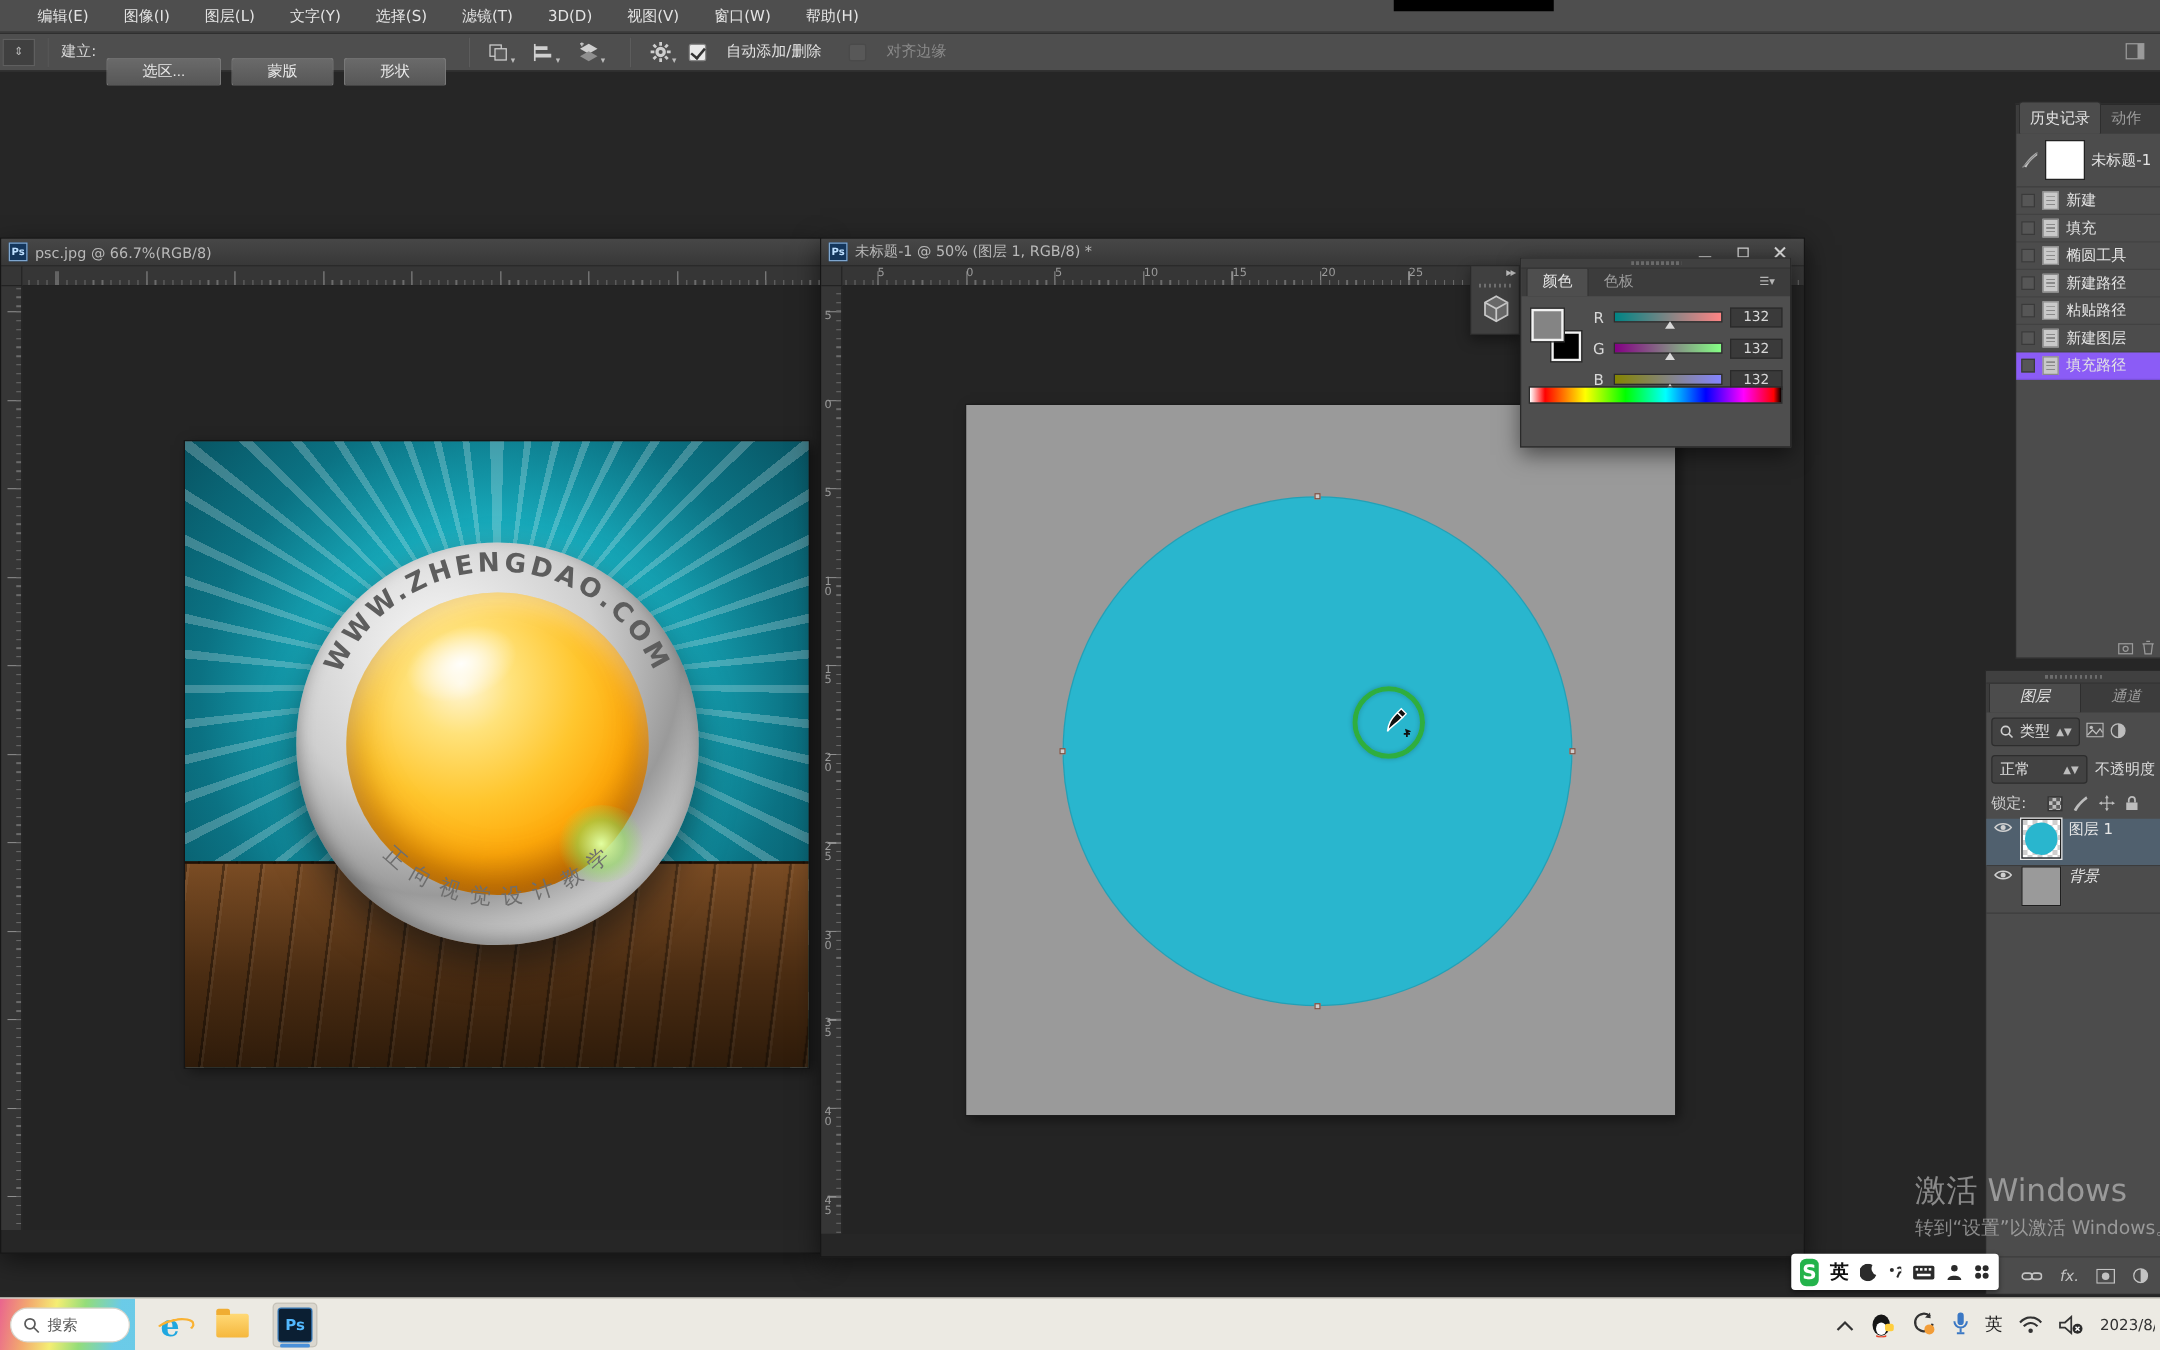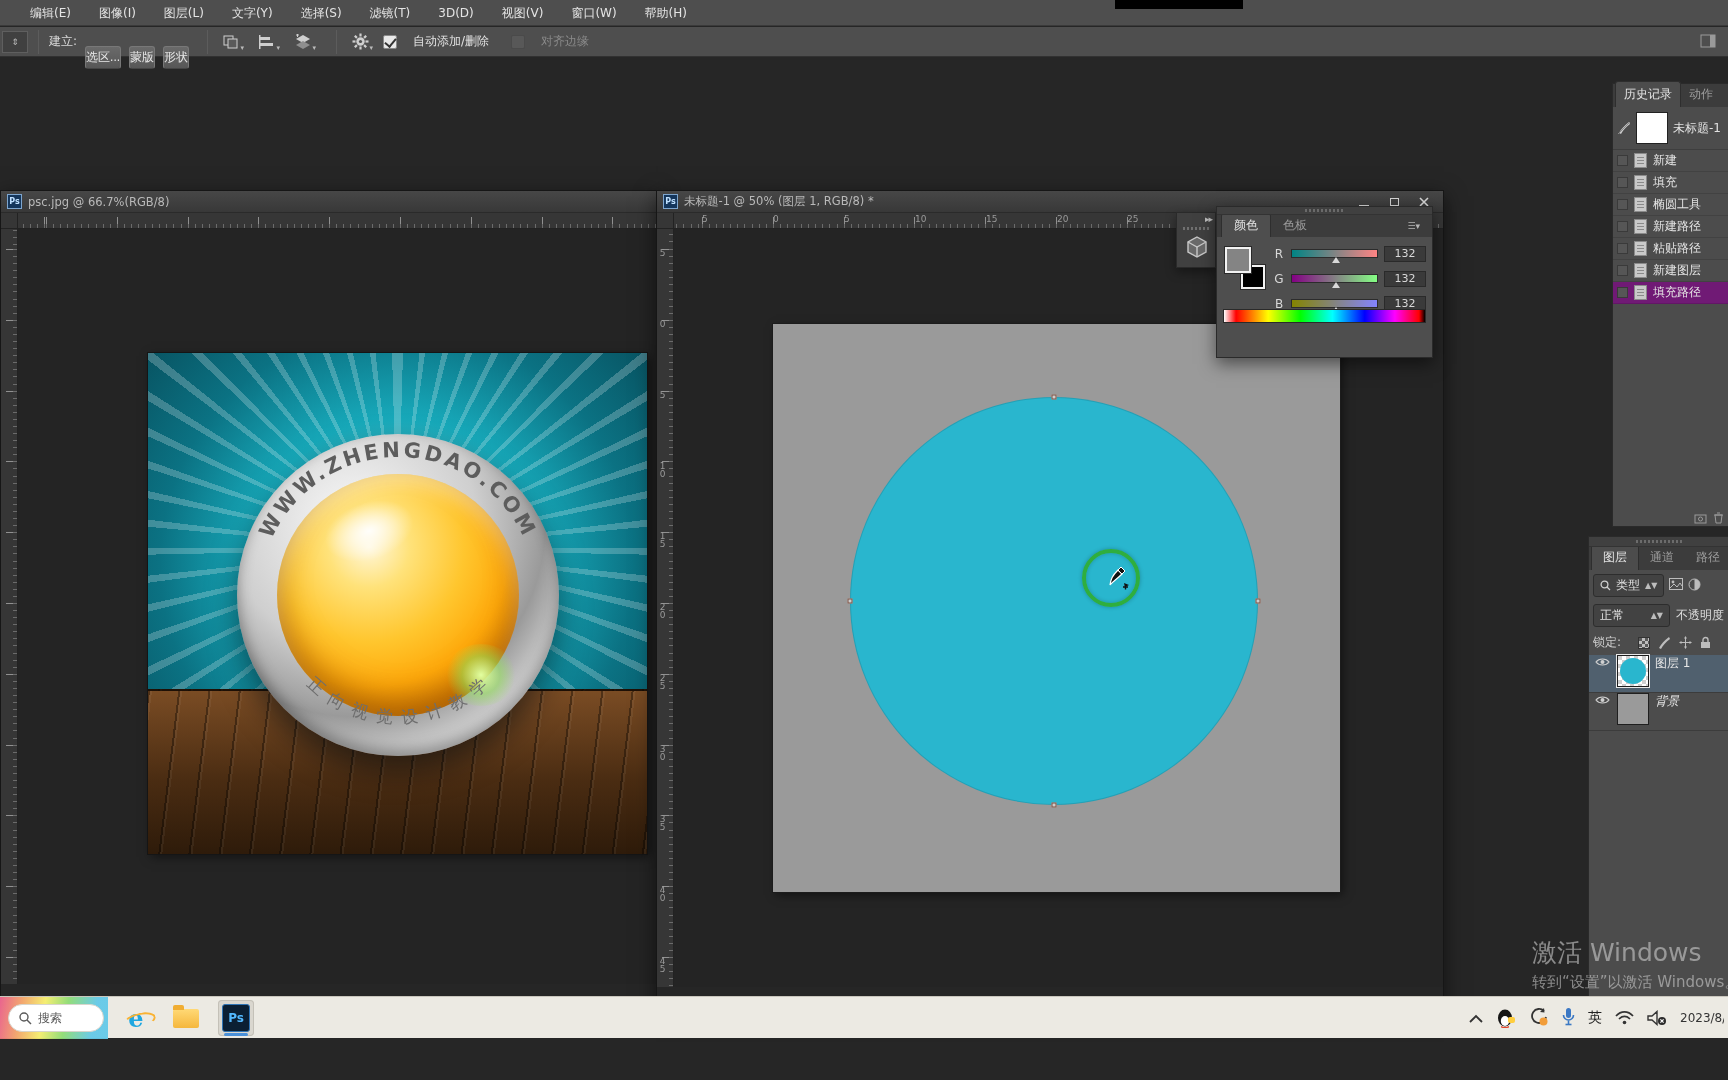--- a/index.html
+++ b/index.html
@@ -9,21 +9,21 @@
   
   .menu-bar { position:absolute; left:0; top:0; width:1728px; height:26px; background:#4e4e4e; border-bottom:1px solid #3a3a3a; display:flex; align-items:center; padding-left:16px; gap:0; z-index:30; }
   .menu-item { color:#e4e4e4; padding:0 14px; line-height:26px; cursor:default; }
   .black-strip { position:absolute; left:1115px; top:0; width:128px; height:9px; background:#000; z-index:40; }
 
   
   .options-bar { position:absolute; left:0; top:27px; width:1728px; height:30px; background:#4e4e4e; border-bottom:1px solid #313131; display:flex; align-items:center; z-index:30; }
   .tp-stub { width:26px; height:22px; margin-left:2px; background:#404040; border:1px solid #5f5f5f; display:flex; align-items:center; justify-content:center; color:#bbb; font-size:9px; }
   .opt-sep { width:1px; height:24px; background:#3c3c3c; border-right:1px solid #5c5c5c; margin:0 10px; }
   .opt-label { color:#d8d8d8; margin-right:8px; }
-  .opt-btn { background:linear-gradient(#6a6a6a,#575757); border:1px solid #787878; border-bottom-color:#444; border-radius:3px; color:#e8e8e8; padding:2px 0; margin-right:8px; font-size:12px; cursor:default;margin-top:31px; }
+  .opt-btn { background:linear-gradient(#6a6a6a,#575757); border:1px solid #787878; border-bottom-color:#444; border-radius:3px; color:#e8e8e8; padding:2px 28px; margin-right:8px; font-size:12px; cursor:default;margin-top:31px; }
   .opt-iconbtn { width:26px; height:22px; margin-right:10px; position:relative; display:flex; align-items:center; justify-content:center; color:#cfcfcf; }
   .opt-iconbtn svg { display:block; }
   .dd-caret { position:absolute; right:0; bottom:1px; font-size:7px; color:#bbb; }
   .opt-check { display:flex; align-items:center; gap:16px; margin-right:22px; }
   .checkbox { width:14px; height:14px; background:#e9e9e9; border:1px solid #888; border-radius:2px; position:relative; }
   .checkbox.checked::after { content:""; position:absolute; left:3px; top:0px; width:5px; height:9px; border:solid #333; border-width:0 2px 2px 0; transform:rotate(40deg); }
   .checkbox.disabled { background:#585858; border-color:#4a4a4a; }
   .opt-check .lbl { color:#e2e2e2; }
   .opt-check .lbl.disabled { color:#8a8a8a; }
   .opt-right-icon { position:absolute; right:10px; top:6px; width:18px; height:18px; color:#9a9a9a; }
@@ -110,33 +110,33 @@
 
   
   .history-panel { position:absolute; left:1612px; top:83px; width:116px; height:444px; background:#4c4c4c; border:1px solid #2a2a2a; border-right:none; z-index:5; }
   .hp-tabs { height:23px; background:#3c3c3c; display:flex; align-items:flex-end; padding-left:2px; }
   .hp-tab { padding:4px 8px; color:#9c9c9c; white-space:nowrap; }
   .hp-tab.active { background:#4c4c4c; color:#e4e4e4; border:1px solid #2e2e2e; border-bottom:none; border-radius:3px 3px 0 0; }
   .snapshot-row { display:flex; align-items:center; gap:5px; padding:5px 2px 5px 4px; border-bottom:1px solid #3e3e3e; }
   .snapshot-thumb { width:32px; height:32px; background:#fff; border:1px solid #222; flex:0 0 auto; }
   .snapshot-label { color:#e2e2e2; white-space:nowrap; }
   .hist-row { display:flex; align-items:center; gap:6px; height:22px; padding-left:4px; border-bottom:1px solid rgba(0,0,0,.12); }
-  .hist-row.selected { background:#701a75;text-align:right; }
+  .hist-row.selected { background:#8b5cf6;text-align:right; }
   .hist-check { width:11px; height:11px; border:1px solid #3a3a3a; background:#565656; flex:0 0 auto; }
   .hist-icon { width:13px; height:15px; background:#c9c9c9; border:1px solid #8a8a8a; position:relative; flex:0 0 auto; }
   .hist-icon::after { content:""; position:absolute; left:2px; top:3px; right:2px; height:7px; background:repeating-linear-gradient(#8a8a8a 0 1px, transparent 1px 3px); }
   .hist-label { color:#e4e4e4; white-space:nowrap; }
   .hp-footer { position:absolute; bottom:2px; right:4px; display:flex; gap:6px; color:#9a9a9a; }
 
   
   .layers-panel { position:absolute; left:1588px; top:536px; width:140px; height:500px; background:#4c4c4c; border:1px solid #2a2a2a; border-right:none; z-index:5; }
   .lp-grip { height:10px; background:#404040; border-bottom:1px solid #333; position:relative; }
   .lp-grip .grip { position:absolute; left:50%; top:3px; width:46px; height:3px; transform:translateX(-50%); background:repeating-linear-gradient(90deg,#6c6c6c 0 2px,transparent 2px 4px); }
   .lp-tabs { height:23px; background:#3c3c3c; display:flex; align-items:flex-end; padding-left:2px; }
-  .lp-tab { padding:4px 11px; color:#9c9c9c; white-space:nowrap; }
+  .lp-tab { padding:4px 24px; color:#9c9c9c; white-space:nowrap;font-style:italic; }
   .lp-tab.active { background:#4c4c4c; color:#e4e4e4; border:1px solid #2e2e2e; border-bottom:none; border-radius:3px 3px 0 0; }
   .lp-filter { display:flex; align-items:center; gap:5px; padding:4px 4px; }
   .type-box { display:flex; align-items:center; gap:5px; background:#424242; border:1px solid #2d2d2d; border-radius:3px; padding:2px 6px; color:#e0e0e0; }
   .lp-filter .mini-icon { color:#bdbdbd; }
   .lp-blend { display:flex; align-items:center; gap:6px; padding:3px 4px;justify-content:flex-end; }
   .blend-box { display:flex; align-items:center; justify-content:space-between; width:104px; background:#424242; border:1px solid #2d2d2d; border-radius:3px; padding:2px 6px; color:#e0e0e0; }
   .caret { font-size:8px; color:#bdbdbd; }
   .lp-lock { display:flex; align-items:center; gap:17px; padding:4px 4px; color:#cfcfcf; }
   .lock-icons { display:flex; gap:8px; align-items:center; }
   .layer-row { display:flex; align-items:flex-start; gap:6px; height:38px; padding:0 4px; border-bottom:1px solid #3c3c3c; }
@@ -156,21 +156,21 @@
   .watermark .l1 { font-size:25px; }
   .watermark .l2 { font-size:15px; margin-top:4px; }
 
   
   .sogou-bar { position:absolute; left:1433px; top:1003px; width:166px; height:29px; background:#fff; border-radius:3px; box-shadow:0 1px 4px rgba(0,0,0,.45); display:flex; align-items:center; gap:9px; padding:0 7px; z-index:50; }
   .sogou-logo { width:22px; height:22px; background:#24b34b; border-radius:5px; color:#fff; font-weight:bold; font-size:16px; display:flex; align-items:center; justify-content:center; }
   .sogou-lang { color:#111; font-weight:bold; font-size:15px; }
   .sg-ic { display:flex; align-items:center; justify-content:center; }
 
   
-  .taskbar { position:absolute; left:0; top:996px; width:1728px; height:42px; background:#eceae3; border-top:1px solid #c9c6bd; z-index:60; display:flex; align-items:center; }
+  .taskbar { position:absolute; left:0; top:1038px; width:1728px; height:42px; background:#eceae3; border-top:1px solid #c9c6bd; z-index:60; display:flex; align-items:center; }
   .tb-rainbow { position:absolute; left:0; top:0; width:108px; height:42px; background:linear-gradient(100deg,#e95d8a 0%,#f3a469 20%,#f5ee6d 40%,#8fdc74 60%,#64c9e8 85%); opacity:.95; }
   .tb-search { position:absolute; left:8px; top:7px; width:96px; height:28px; background:#fff; border:1px solid #d8d5cc; border-radius:14px; display:flex; align-items:center; gap:6px; padding:0 10px; color:#5a5a5a; }
   .tb-apps { position:absolute; left:118px; top:3px; display:flex; gap:14px; align-items:center; height:36px; }
   .tb-app { width:36px; height:36px; display:flex; align-items:center; justify-content:center; border-radius:4px; position:relative; }
   .tb-app.active { background:#dad7cf; box-shadow:inset 0 0 0 1px #c4c1b8; }
   .tb-app.active::after { content:""; position:absolute; bottom:0; left:6px; right:6px; height:3px; background:#4a90d9; border-radius:2px; }
   .ie-e { color:#1fa7e0; font-size:24px; font-weight:bold; font-family:"DejaVu Serif","Liberation Serif",serif; position:relative; }
   .ie-e::after { content:""; position:absolute; left:-4px; top:9px; width:28px; height:10px; border:2px solid #f9b233; border-left-color:transparent; border-bottom-color:transparent; border-radius:50%; transform:rotate(-12deg); }
   .folder-ic { width:26px; height:19px; background:linear-gradient(#ffd976,#f5b73d); border-radius:2px; position:relative; }
   .folder-ic::before { content:""; position:absolute; left:0; top:-4px; width:11px; height:5px; background:#f0ad32; border-radius:2px 2px 0 0; }

